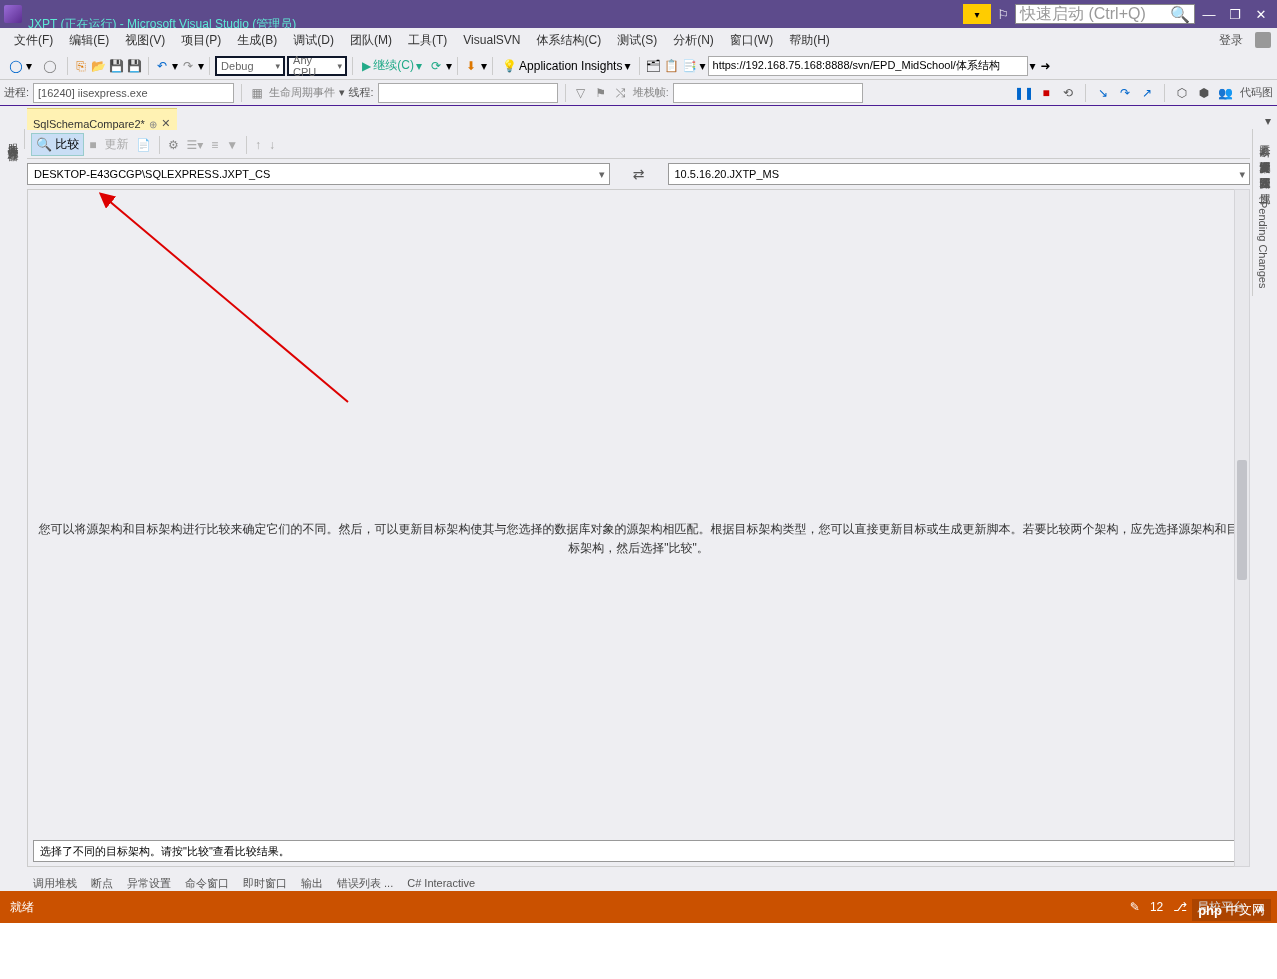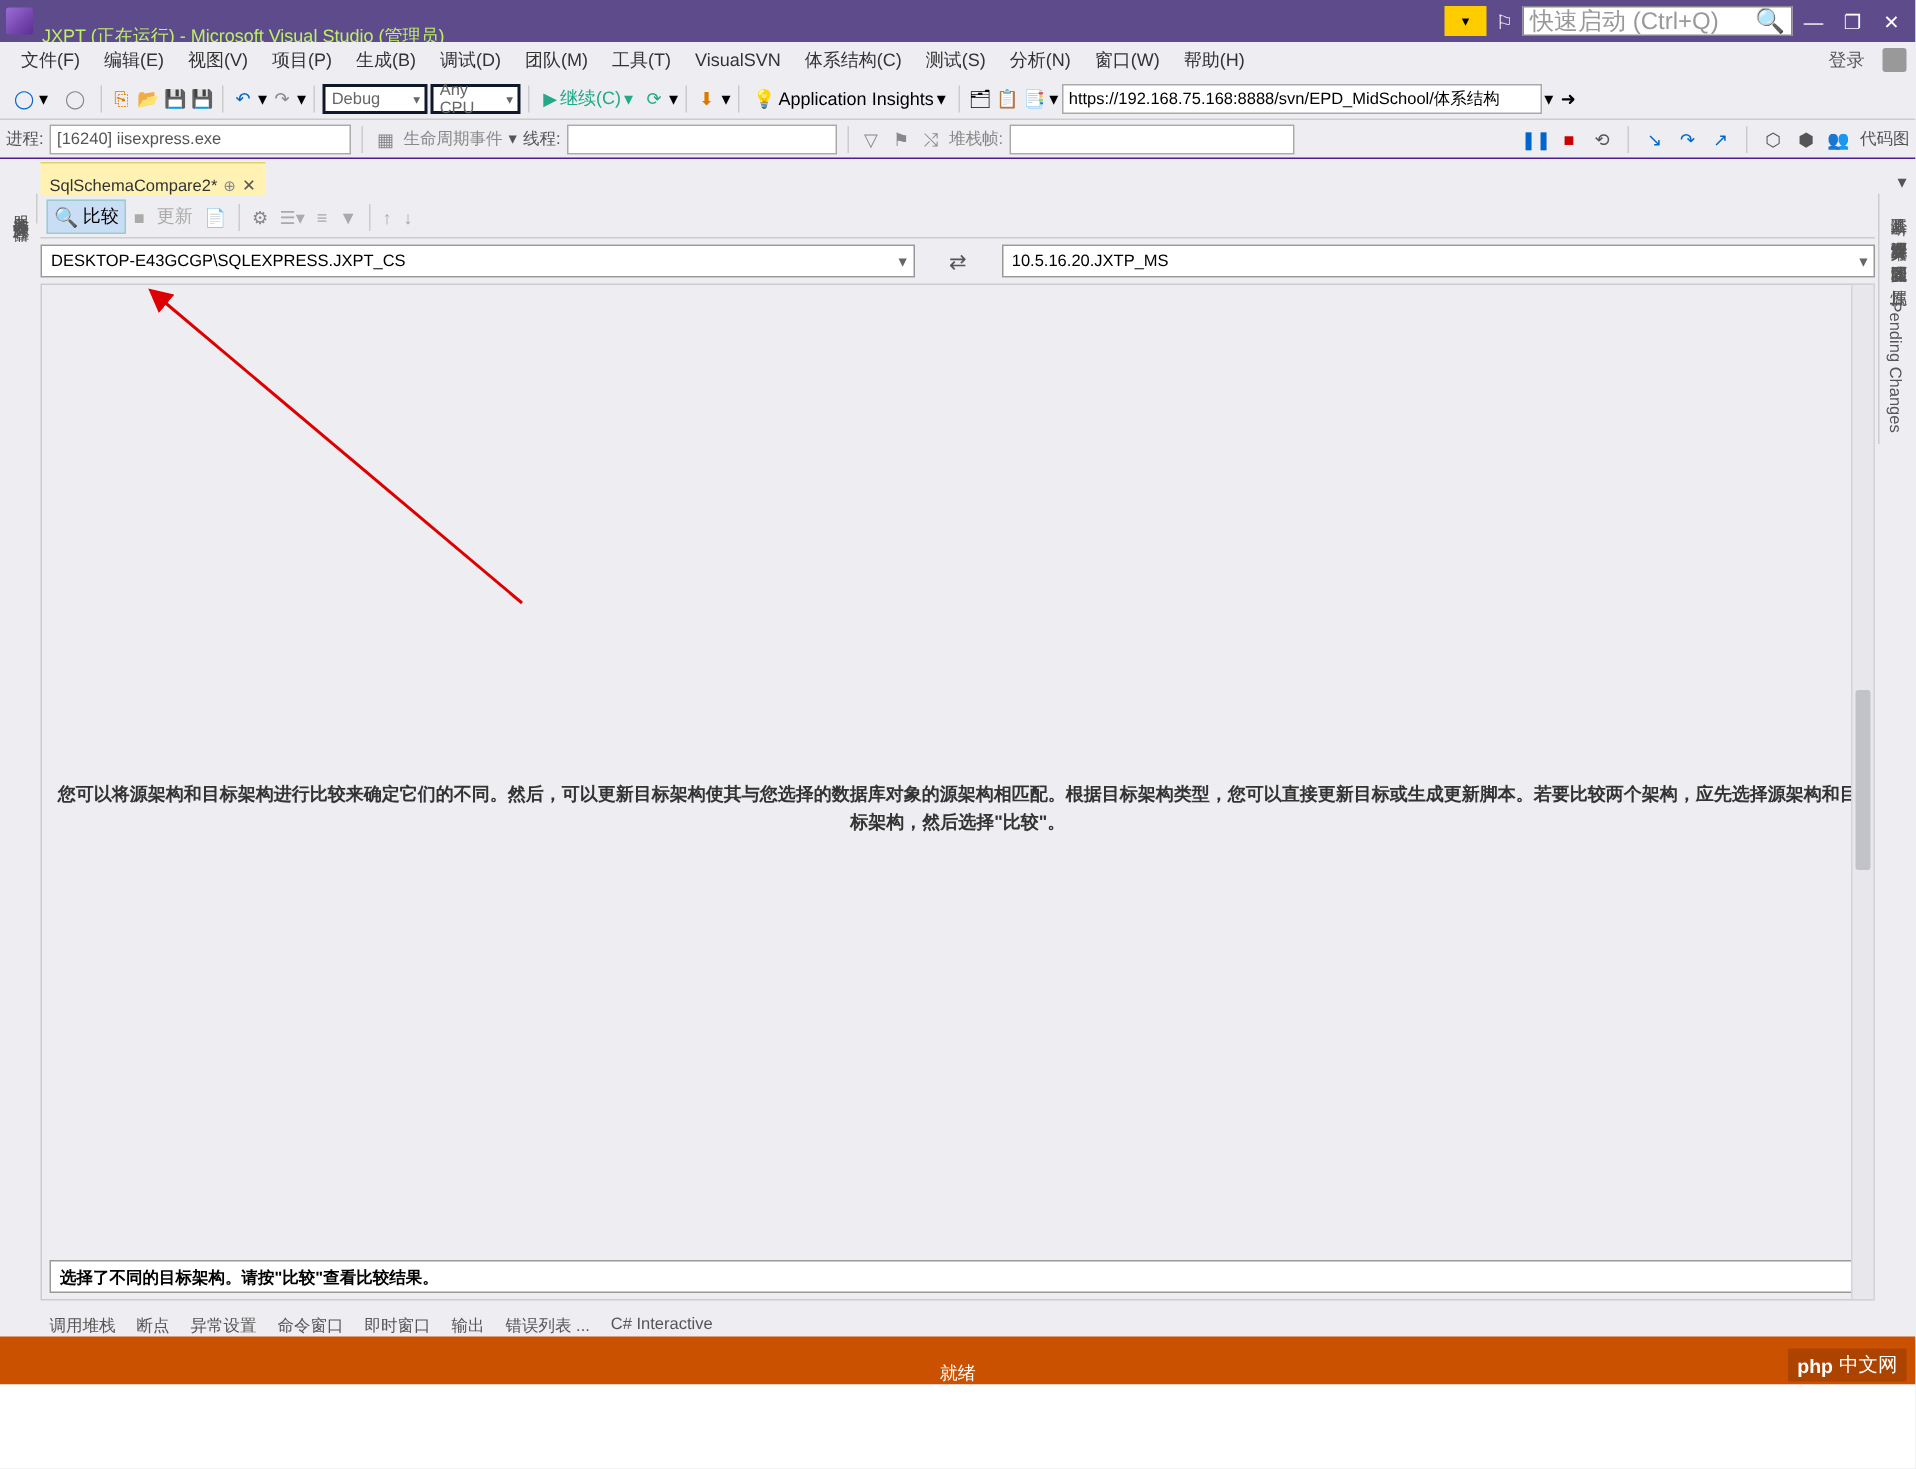--- a/index.html
+++ b/index.html
@@ -1,20 +1,20 @@
 <!DOCTYPE html>
 <html><head>
 <meta charset="utf-8">
 <style>
 * { margin: 0; padding: 0; box-sizing: border-box; font-family: "Microsoft YaHei", "Segoe UI", sans-serif; }
 body { background: #eeeef2; font-size: 12px; overflow: hidden; width: 1277px; height: 979px; position: relative; }
 
 .titlebar { height: 28px; background: #5d4b8c; color: #fff; display: flex; align-items: center; padding: 0 4px; }
 .titlebar .vs-logo { width: 18px; height: 18px; background: linear-gradient(135deg,#9a6dd7,#5c2d91); margin-right: 6px; border-radius: 2px; }
-.titlebar .title-text { flex: none; color: #bef264; margin-top: 20px; }
+.titlebar .title-text { flex: none; color: #5eead4; margin-top: 20px; }
 .titlebar .right { margin-left: auto; display: flex; align-items: center; gap: 2px; }
 .yellow-box { width: 28px; height: 20px; background: #ffcc00; display:flex;align-items:center;justify-content:center;color:#000;font-size:10px; }
 .flag { width: 20px; height: 20px; display:flex;align-items:center;justify-content:center;color:#fff;font-size:13px; }
 .search-box { width: 180px; height: 20px; background: #fff; border: 1px solid #888; display: flex; align-items: center; padding: 0 4px; color: #999; font-size: 16px; }
 .search-box .mag { margin-left:auto; color:#555; }
 .win-btn { width: 24px; height: 20px; color: #fff; display:flex;align-items:center;justify-content:center;font-size:13px; }
 
 .menubar { height: 24px; background: #eeeef2; display: flex; align-items: center; padding: 0 6px; gap: 0; color: #333; }
 .menubar .m { padding: 3px 8px; }
 .menubar .login { margin-left:auto; padding-right:10px; color:#555; }
@@ -45,31 +45,31 @@
 .compare-bar { position:absolute; left:27px; right:27px; top:131px; height:28px; background:#eeeef2; display:flex;align-items:center;padding:0 4px;gap:2px; border-bottom:1px solid #ccc;}
 .compare-active { background:#c9def5; border:1px solid #9cc; padding:2px 4px; display:flex;align-items:center;gap:3px; }
 .compare-active .ic { color:#0066cc;font-size:13px; }
 .cb-disabled { color:#aaa; padding:0 3px; }
 
 .src-row { position:absolute; left:27px; right:27px; top:161px; height:26px; display:flex;align-items:center;gap:4px; }
 .db-combo { flex:1; height:22px; border:1px solid #999; background:#fff; padding:0 6px; display:flex;align-items:center;font-size:11px;position:relative; }
 .db-combo::after{content:"▾";position:absolute;right:4px;color:#666;}
 .swap { width:50px;display:flex;align-items:center;justify-content:center;color:#555;font-size:14px; }
 
-.main-pane { position:absolute; left:27px; right:27px; top:189px; bottom:112px; background:#eeeef2; border:1px solid #ccc;font-weight:bold; }
+.main-pane { position:absolute; left:27px; right:27px; top:189px; bottom:112px; background:#eeeef2; border:1px solid #ccc; }
 .info-text { position:absolute; left:0;right:0; top:330px; text-align:center; font-size:12px; color:#333; line-height:1.6; padding:0 6px; }
 .arrow-annot { position:absolute; left:60px; top:2px; width:280px; height:220px; pointer-events:none; }
 .arrow-annot svg { width:100%;height:100%; }
 .bottom-msg { position:absolute; left:5px;right:5px;bottom:4px; height:22px; border:1px solid #999; background:#fff; padding:2px 6px; font-size:11px; display:flex;align-items:center; }
 
 .output-tabs { position:absolute; left:27px; right:27px; bottom:85px; height:22px; display:flex;align-items:center;gap:14px;padding:0 6px;font-size:11px;color:#555; }
 .scroll-area { position:absolute; right:27px; top:189px; bottom:112px; width:16px; background:#e8e8ec; border:1px solid #d4d4d8; }
 .scroll-area .thumb { position:absolute;top:40%;left:2px;right:2px;height:120px;background:#c2c3c9;border-radius:2px; }
 
-.statusbar { height: 24px; background: #ca5100; color: #fff; display:flex;align-items:center;padding:16px 10px;font-size:12px;position:absolute;left:0;right:0;bottom:56px;flex-direction:column; }
+.statusbar { height: 24px; background: #ca5100; color: #fff; display:flex;align-items:center;padding:16px 10px;font-size:12px;position:absolute;left:0;right:0;bottom:56px; }
 .statusbar .right { margin-left:auto;display:flex;align-items:center;gap:10px; }
 
 .watermark { position:absolute; right:6px; bottom:58px; display:flex;align-items:center;gap:4px;color:#fff;font-size:13px; background: rgba(0,0,0,0.15); padding: 2px 6px; z-index: 50; }
 .watermark .php { font-weight:bold;color:#fff; }
 
 .footer-crop { position:absolute;left:0;right:0;bottom:0;height:56px;background:#fff; }
 
 .menubar-wrap {position:relative;}
 </style>
 </head>

